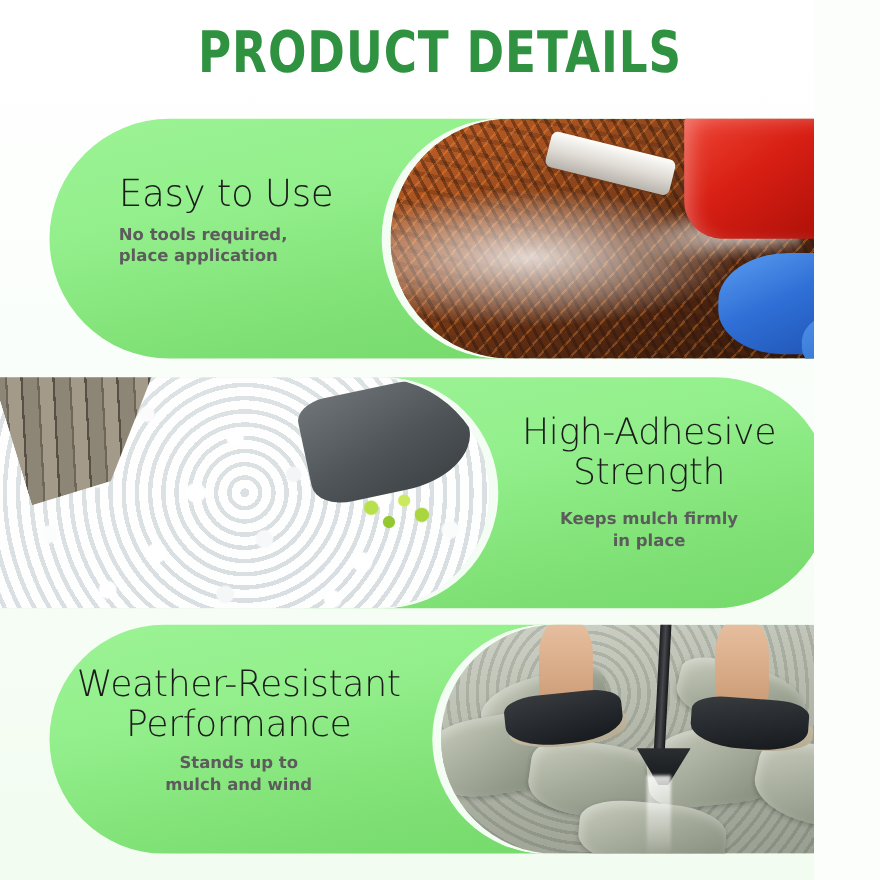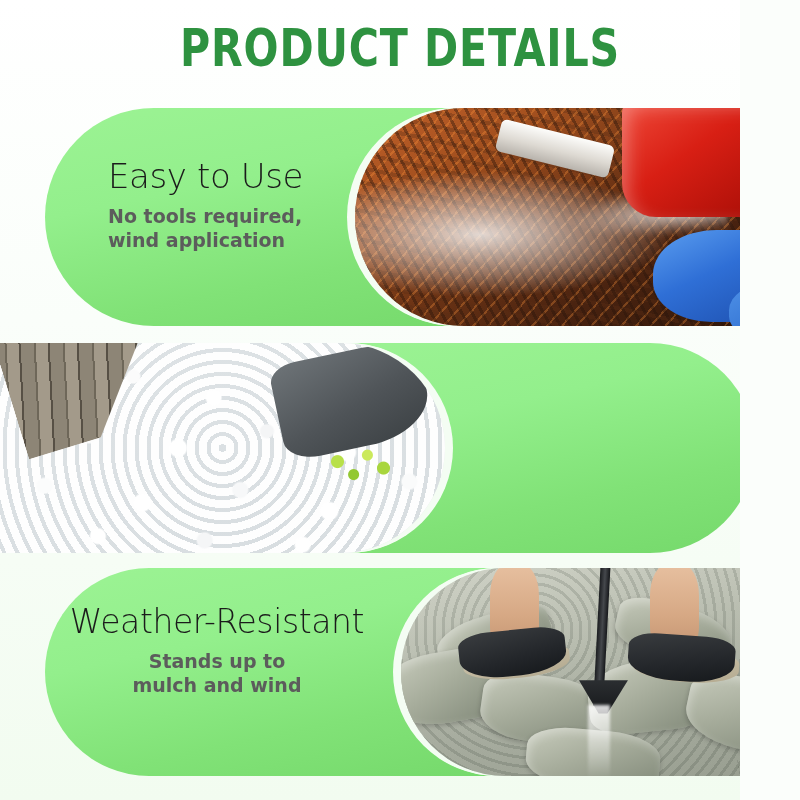--- a/index.html
+++ b/index.html
@@ -128,21 +128,21 @@
     line-height: 1.08;
   }
   .txt-1 .feat-title { font-size: 34px; }
   .txt-2 .feat-title { font-size: 33px; }
   .txt-3 .feat-title { font-size: 33px; }
 
   .feat-sub {
     font-family: "DejaVu Sans", "Liberation Sans", sans-serif;
     font-weight: bold;
     color: #5c5c5c;
-    font-size: 19px;
+    font-size: 15px;
     line-height: 1.3;
     margin-top: 9px;
   }
   .txt-2 .feat-sub { margin-top: 16px; }
   .txt-3 .feat-sub { }
 
   
 
   
   .ph-mulch {
@@ -382,36 +382,46 @@
         <div class="bottle-nozzle"></div>
         <div class="glove"></div>
         <div class="glove2"></div>
       </div>
     </div>
 
     <div class="txt txt-1">
       <div class="feat-title">Easy to Use</div>
       <div class="feat-sub">
         <div>No tools required,</div>
-        <div>wind application</div>
+        <div>place application</div>
       </div>
     </div>
   </div>
 
   <div class="card card-2">
     <div class="pill pill-right"></div>
 
     <div class="photo photo-left">
       <div class="photo-inner ph-pebbles">
         <div class="deck"></div>
         <div class="pebble-stone"></div>
         <div class="pebble-plant"></div>
       </div>
     </div>
 
+    <div class="txt txt-2">
+      <div class="feat-title">
+        <div>High-Adhesive</div>
+        <div>Strength</div>
+      </div>
+      <div class="feat-sub">
+        <div>Keeps mulch firmly</div>
+        <div>in place</div>
+      </div>
+    </div>
   </div>
 
   <div class="card card-3">
     <div class="pill pill-left-3"></div>
 
     <div class="photo photo-right">
       <div class="photo-inner ph-rocks">
         <div class="rock rock-e"></div>
         <div class="rock rock-f"></div>
         <div class="rock rock-g"></div>
@@ -429,20 +439,21 @@
         <div class="wand"></div>
         <div class="wand-cone"></div>
         <div class="wand-jet"></div>
         <div class="wand-hose"></div>
       </div>
     </div>
 
     <div class="txt txt-3">
       <div class="feat-title">
         <div>Weather-Resistant</div>
+        <div>Performance</div>
       </div>
       <div class="feat-sub">
         <div>Stands up to</div>
         <div>mulch and wind</div>
       </div>
     </div>
   </div>
 
 </div>
 

